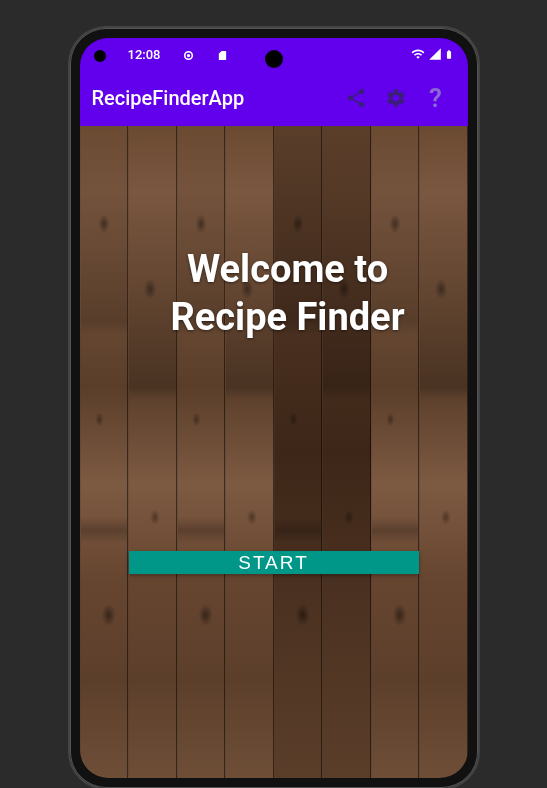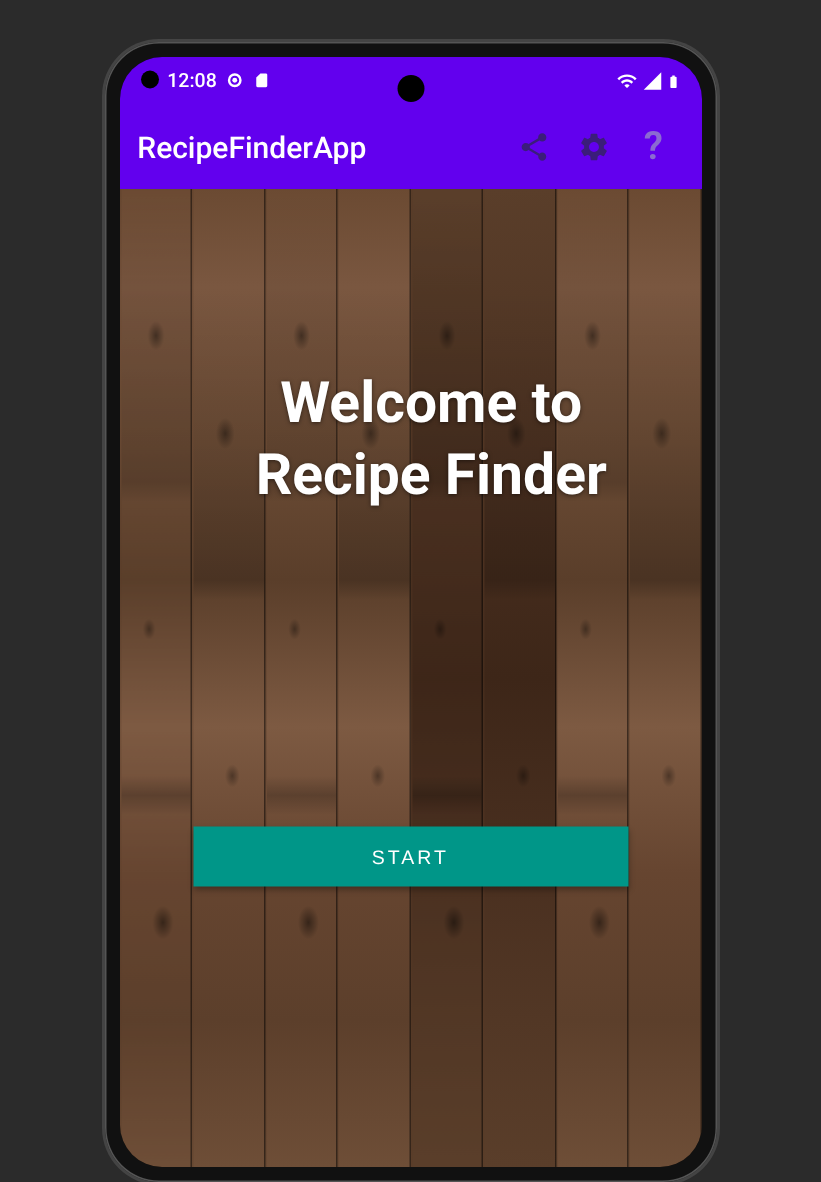--- a/index.html
+++ b/index.html
@@ -60,22 +60,22 @@
       display: flex;
       align-items: center;
       justify-content: space-between;
       padding: 0 14px;
       color: #fff;
       font-size: 13px;
       font-weight: 500;
     }
     .status-left {
       display: flex;
-      align-items: flex-start;
-      gap: 6px;
+      align-items: flex-end;
+      gap: 22px;
     }
     .status-dot {
       width: 12px;
       height: 12px;
       background: #000;
       border-radius: 50%;
     }
     .status-right {
       display: flex;
       align-items: center;
@@ -160,25 +160,25 @@
       line-height: 1.25;
       text-shadow: 0 1px 3px rgba(0,0,0,0.5);
       white-space: pre-line;
       margin-left: 28px;
     }
     .start-btn {
       position: relative;
       z-index: 2;
       margin-top: 210px;
       width: 290px;
-      height: 40px;
+      height: 23px;
       background: #009688;
       color: #fff;
       border: none;
-      font-size: 13px;
+      font-size: 19px;
       font-weight: 500;
       letter-spacing: 2px;
       cursor: pointer;
       box-shadow: 0 2px 4px rgba(0,0,0,0.3);
     }
   </style>
 </head>
 <body>
 
 <div class="phone">

